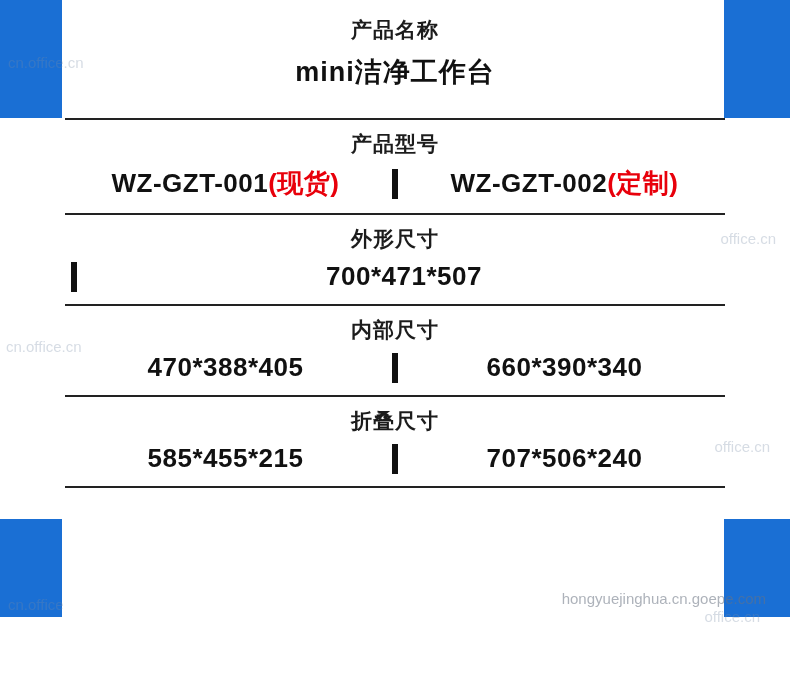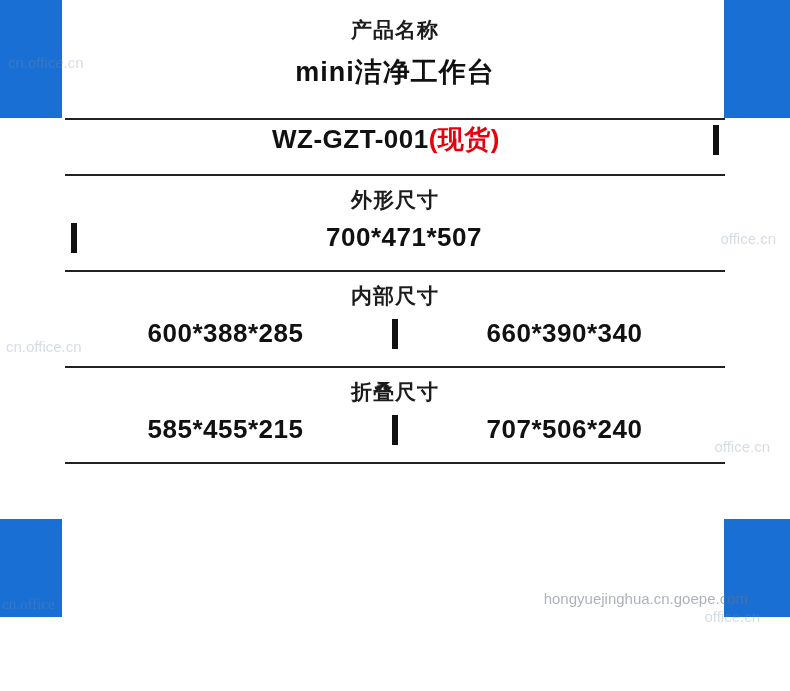--- a/index.html
+++ b/index.html
@@ -60,21 +60,21 @@
     font-size: 27px;
     font-weight: bold;
     color: #111111;
     letter-spacing: 1px;
     padding: 4px 0 28px 0;
   }
   .pair {
     display: flex;
     align-items: center;
     justify-content: center;
-    padding: 2px 0 17px 0;
+    padding: 2px 0 12px 0;
   }
   .pair .cell {
     flex: 1;
     text-align: center;
     font-size: 26px;
     font-weight: bold;
     color: #111111;
     letter-spacing: 0.5px;
     white-space: nowrap;
   }
@@ -96,25 +96,25 @@
     font-family: "Liberation Sans", sans-serif;
     z-index: 20;
     pointer-events: none;
     white-space: nowrap;
     margin-top: 8px;
   }
   .wm1 { left: 8px; top: 46px; }
   .wm2 { right: 14px; top: 222px; }
   .wm3 { left: 6px; top: 330px; }
   .wm4 { right: 20px; top: 430px; }
-  .wm5 { left: 2px; top: 588px; font-family: Liberation Serif, serif; }
+  .wm5 { left: 8px; top: 588px; }
   .wm6 { right: 30px; top: 600px; }
   .wm-bottom {
     position: absolute;
-    right: 42px;
+    right: 24px;
     bottom: 10px;
     color: rgba(105,115,130,0.55);
     font-size: 15px;
     z-index: 20;
     white-space: nowrap;
   }
 </style>
 </head>
 <body>
 
@@ -127,40 +127,42 @@
 
   <div class="content">
 
     <div class="block">
       <div class="label">产品名称</div>
       <div class="single-value">mini洁净工作台</div>
     </div>
     <div class="sep"></div>
 
     <div class="block">
+      <div class="label">产品型号</div>
       <div class="pair">
         <div class="cell"><span>WZ-GZT-001</span><span class="red">(现货)</span></div>
         <div class="divider-bar"></div>
+        <div class="cell"><span>WZ-GZT-002</span><span class="red">(定制)</span></div>
       </div>
     </div>
     <div class="sep"></div>
 
     <div class="block">
       <div class="label">外形尺寸</div>
       <div class="pair">
         <div class="divider-bar"></div>
         <div class="cell">700*471*507</div>
       </div>
     </div>
     <div class="sep"></div>
 
     <div class="block">
       <div class="label">内部尺寸</div>
       <div class="pair">
-        <div class="cell">600*388*285</div>
+        <div class="cell">470*388*405</div>
         <div class="divider-bar"></div>
         <div class="cell">660*390*340</div>
       </div>
     </div>
     <div class="sep"></div>
 
     <div class="block">
       <div class="label">折叠尺寸</div>
       <div class="pair">
         <div class="cell">585*455*215</div>

